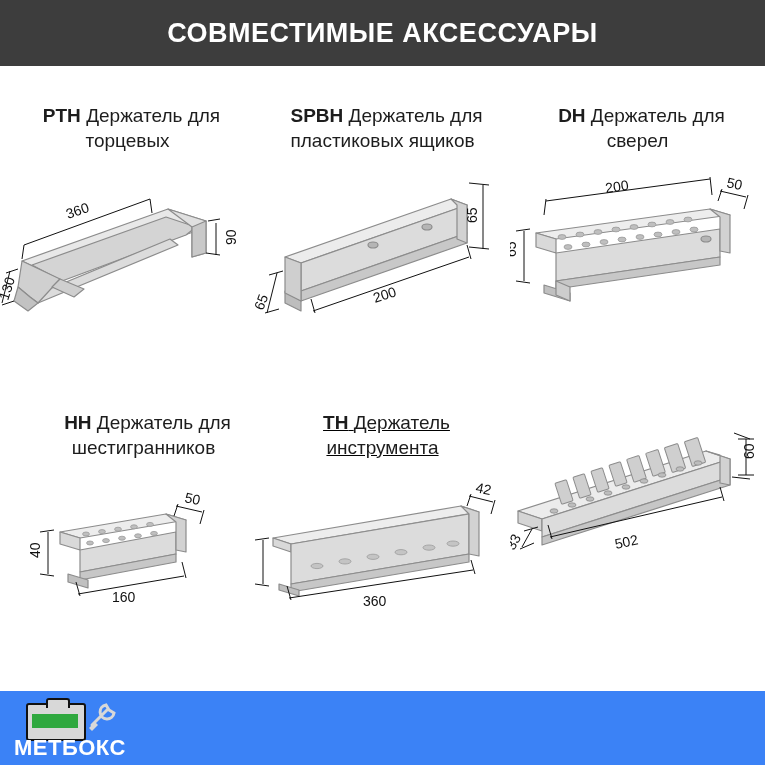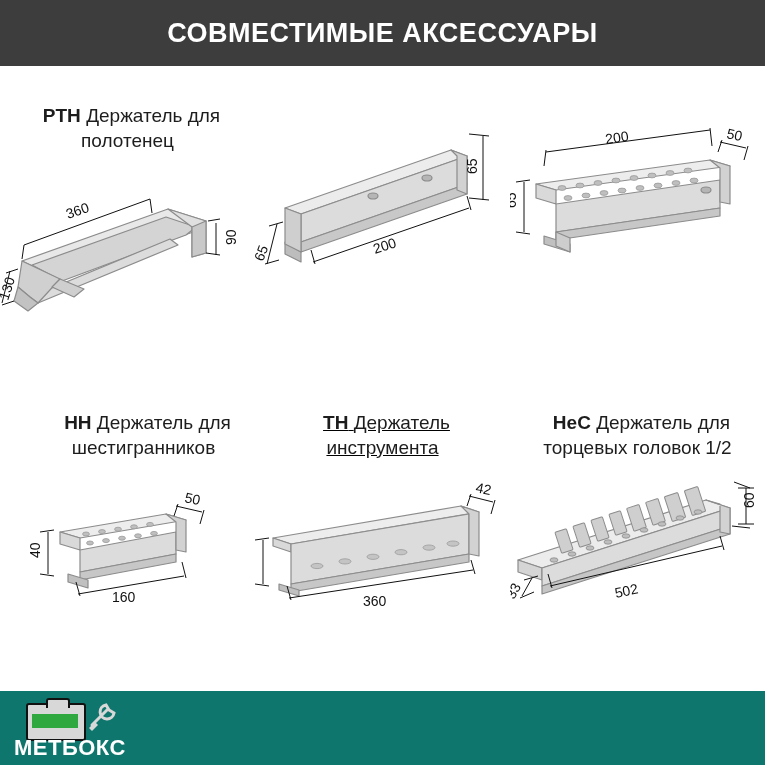--- a/index.html
+++ b/index.html
@@ -42,21 +42,21 @@
   }
   .cell .caption b{font-weight:bold;margin-left:8px;}
   .art{
     position:relative;
     width:255px;
     height:175px;
   }
   
   .footer{
     position:absolute;left:0;top:691px;width:765px;height:74px;
-    background:#0f766e;
+    background:#3b82f6;
   }
   .logo{
     position:absolute;left:12px;top:8px;width:160px;height:58px;
   }
   .logo-box{
     position:absolute;left:14px;top:4px;width:56px;height:34px;
     background:#d8d8d8;border:2px solid #111;border-radius:3px;
   }
   .logo-box .strip{
     position:absolute;left:4px;top:9px;width:46px;height:14px;background:#2fa83f;
@@ -79,21 +79,21 @@
 
 <div class="header">
   <div class="header-title">СОВМЕСТИМЫЕ АКСЕССУАРЫ</div>
 </div>
 
 <div class="grid">
 
   <div class="cell" style="left:0px;top:38px;">
     <div class="caption">
       <b>PTH</b>
-      <span>Держатель для полотенец</span>
+      <span>Держатель для торцевых</span>
     </div>
     <div class="art" style="margin-top:8px;">
       <svg width="255" height="175" viewBox="0 0 255 175">
 
         <g stroke="#8c8c8c" stroke-width="1.2" stroke-linejoin="round">
 
           <polygon points="22,100 168,48 206,60 196,70 60,118" fill="#e8e8e8"></polygon>
 
           <polygon points="32,104 166,56 196,66 186,74 62,120" fill="#d4d4d4"></polygon>
 
@@ -120,20 +120,24 @@
           <line x1="14" y1="140" x2="2" y2="144"></line>
         </g>
         <text class="dimtext" x="68" y="58" transform="rotate(-19 68 58)" font-size="14" fill="#111" font-family="Liberation Sans, sans-serif">360</text>
         <text x="236" y="84" transform="rotate(-90 236 84)" font-size="14" fill="#111" font-family="Liberation Sans, sans-serif">90</text>
         <text x="8" y="140" transform="rotate(-72 8 140)" font-size="14" fill="#111" font-family="Liberation Sans, sans-serif">130</text>
       </svg>
     </div>
   </div>
 
   <div class="cell" style="left:255px;top:38px;">
+    <div class="caption">
+      <b>SPBH</b>
+      <span>Держатель для пластиковых ящиков</span>
+    </div>
     <div class="art" style="margin-top:8px;">
       <svg width="255" height="175" viewBox="0 0 255 175">
         <g stroke="#8c8c8c" stroke-width="1.2" stroke-linejoin="round">
 
           <polygon points="30,96 196,38 212,44 46,102" fill="#ececec"></polygon>
 
           <polygon points="46,102 212,44 212,72 46,130" fill="#dcdcdc"></polygon>
 
           <polygon points="46,130 212,72 212,82 46,140" fill="#c8c8c8"></polygon>
 
@@ -160,20 +164,24 @@
           <line x1="24" y1="148" x2="10" y2="152"></line>
         </g>
         <text x="222" y="62" transform="rotate(-90 222 62)" font-size="14" fill="#111" font-family="Liberation Sans, sans-serif">65</text>
         <text x="120" y="142" transform="rotate(-18 120 142)" font-size="14" fill="#111" font-family="Liberation Sans, sans-serif">200</text>
         <text x="8" y="150" transform="rotate(-70 8 150)" font-size="14" fill="#111" font-family="Liberation Sans, sans-serif">65</text>
       </svg>
     </div>
   </div>
 
   <div class="cell" style="left:510px;top:38px;">
+    <div class="caption">
+      <b>DH</b>
+      <span>Держатель для сверел</span>
+    </div>
     <div class="art" style="margin-top:8px;">
       <svg width="255" height="175" viewBox="0 0 255 175">
         <g stroke="#8c8c8c" stroke-width="1.2" stroke-linejoin="round">
 
           <polygon points="26,72 200,48 220,54 46,78" fill="#ededed"></polygon>
           <polygon points="26,72 46,78 46,92 26,86" fill="#d9d9d9"></polygon>
 
           <g fill="#bfbfbf" stroke="#9a9a9a" stroke-width=".8">
             <ellipse cx="52" cy="76" rx="4" ry="2.4"></ellipse>
               <ellipse cx="70" cy="73.5" rx="4" ry="2.4"></ellipse>
@@ -300,24 +308,20 @@
           <line x1="216" y1="86" x2="220" y2="100"></line>
         </g>
         <text x="220" y="18" transform="rotate(12 220 18)" font-size="14" fill="#111" font-family="Liberation Sans, sans-serif">42</text>
         <text x="0" y="94" transform="rotate(-90 0 94)" font-size="14" fill="#111" font-family="Liberation Sans, sans-serif">40</text>
         <text x="108" y="132" font-size="14" fill="#111" font-family="Liberation Sans, sans-serif">360</text>
       </svg>
     </div>
   </div>
 
   <div class="cell" style="left:510px;top:345px;">
-    <div class="caption">
-      <b>HeC</b>
-      <span>Держатель для торцевых головок 1/2</span>
-    </div>
     <div class="art" style="margin-top:14px;">
       <svg width="255" height="140" viewBox="0 0 255 140">
         <g stroke="#8c8c8c" stroke-width="1.2" stroke-linejoin="round">
 
           <polygon points="8,86 196,26 220,34 32,94" fill="#ececec"></polygon>
           <polygon points="8,86 32,94 32,106 8,98" fill="#d5d5d5"></polygon>
           <polygon points="32,94 220,34 220,52 32,112" fill="#dcdcdc"></polygon>
           <polygon points="32,112 220,52 220,60 32,120" fill="#c6c6c6"></polygon>
 
           <g fill="#cfcfcf" stroke="#8c8c8c" stroke-width="1">

